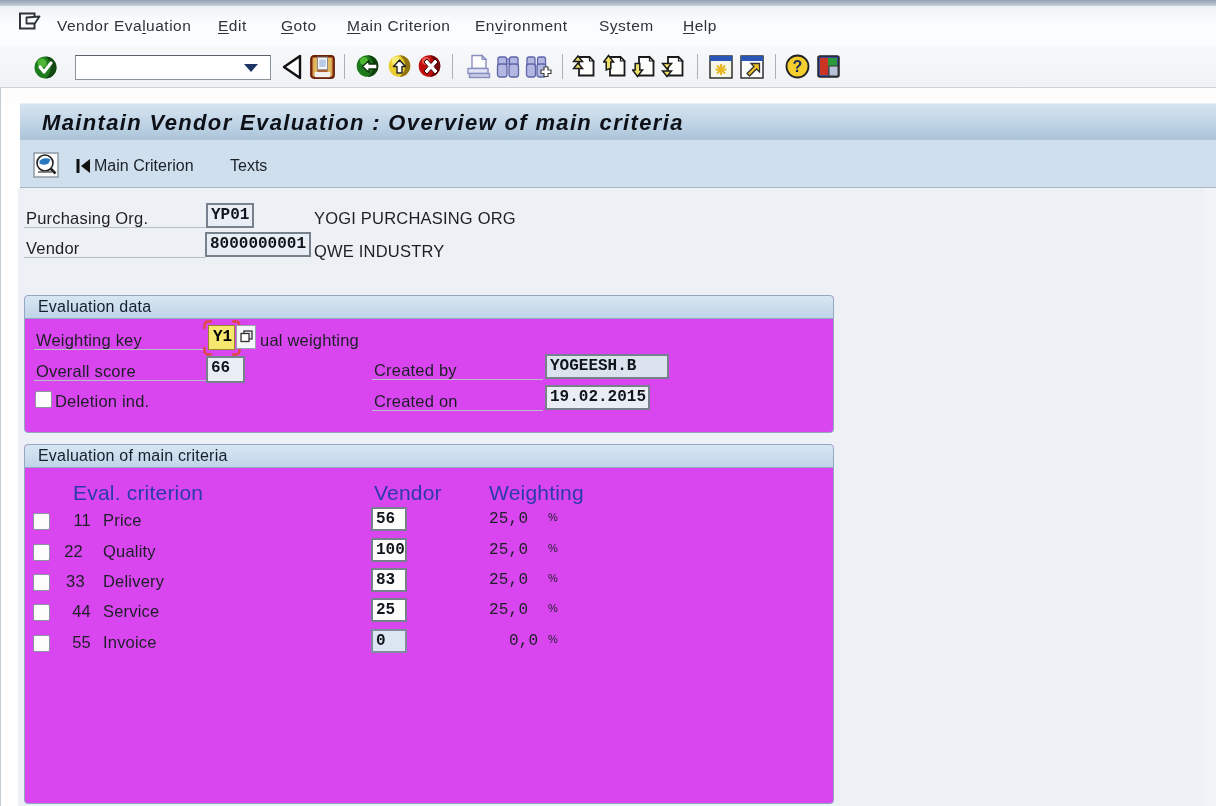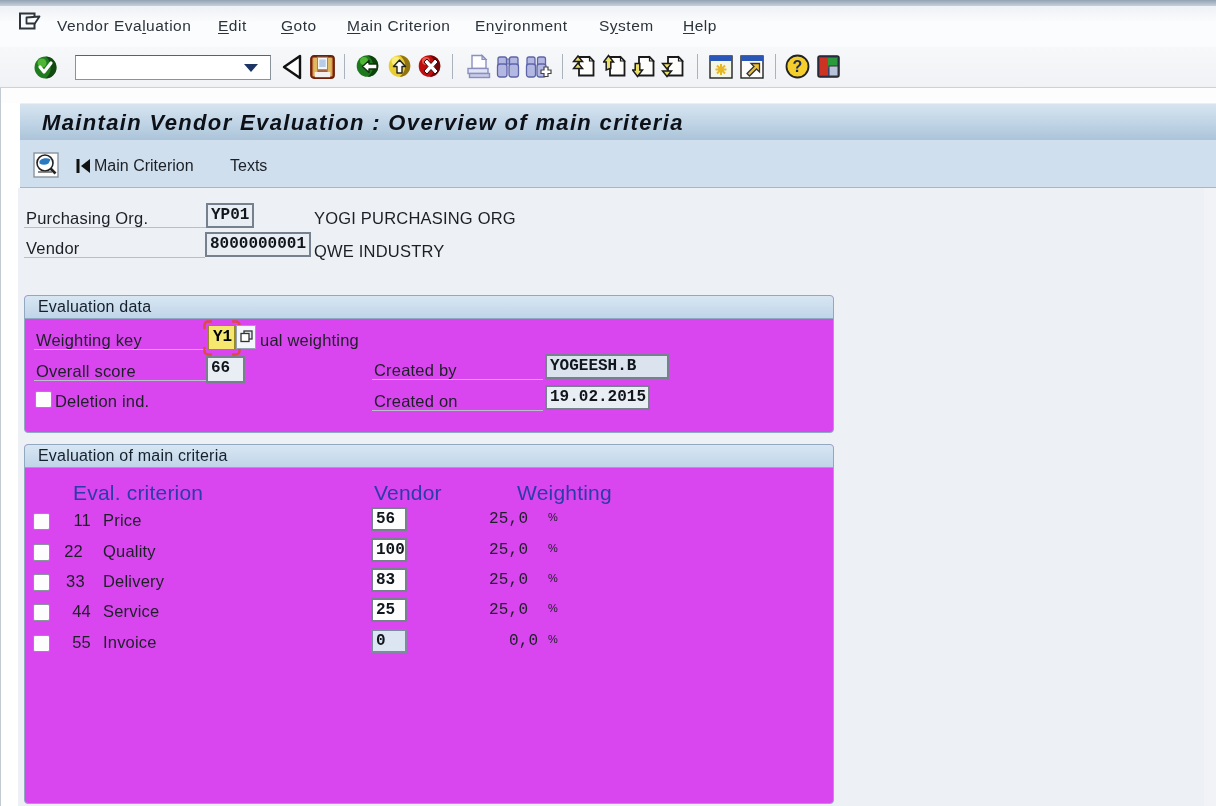--- a/index.html
+++ b/index.html
@@ -249,21 +249,21 @@
 
 <div class="lbl" style="left:374px;top:392px;">Created on</div>
 <div class="uline" style="left:372px;top:410px;width:171px;"></div>
 <div class="inp" style="left:545px;top:385px;width:105px;height:25px;">19.02.2015</div>
 
 <div class="gbox" style="left:24px;top:444px;width:808px;height:358px;">
   <div class="ghead">Evaluation of main criteria</div>
 </div>
 <div class="colhead" style="left:73px;top:481px;">Eval. criterion</div>
 <div class="colhead" style="left:374px;top:481px;">Vendor</div>
-<div class="colhead" style="left:489px;top:481px;margin-left:28px;">Weighting</div>
+<div class="colhead" style="left:489px;top:481px;">Weighting</div>
 
 <div class="cb" style="left:33px;top:513px;"></div>
 <div class="lbl" style="left:60px;top:511px;width:31px;text-align:right;">11</div>
 <div class="lbl" style="left:103px;top:511px;">Price</div>
 <div class="inp" style="left:371px;top:507px;width:36px;height:24px;background:#fdfdfe;">56</div>
 <div class="lbl mono" style="left:489px;top:510px;font-size:16px;">25,0</div>
 <div class="lbl" style="left:548px;top:511px;font-size:11px;">%</div>
 <div class="cb" style="left:33px;top:544px;"></div>
 <div class="lbl" style="left:52px;top:542px;width:31px;text-align:right;">22</div>
 <div class="lbl" style="left:103px;top:542px;">Quality</div>

